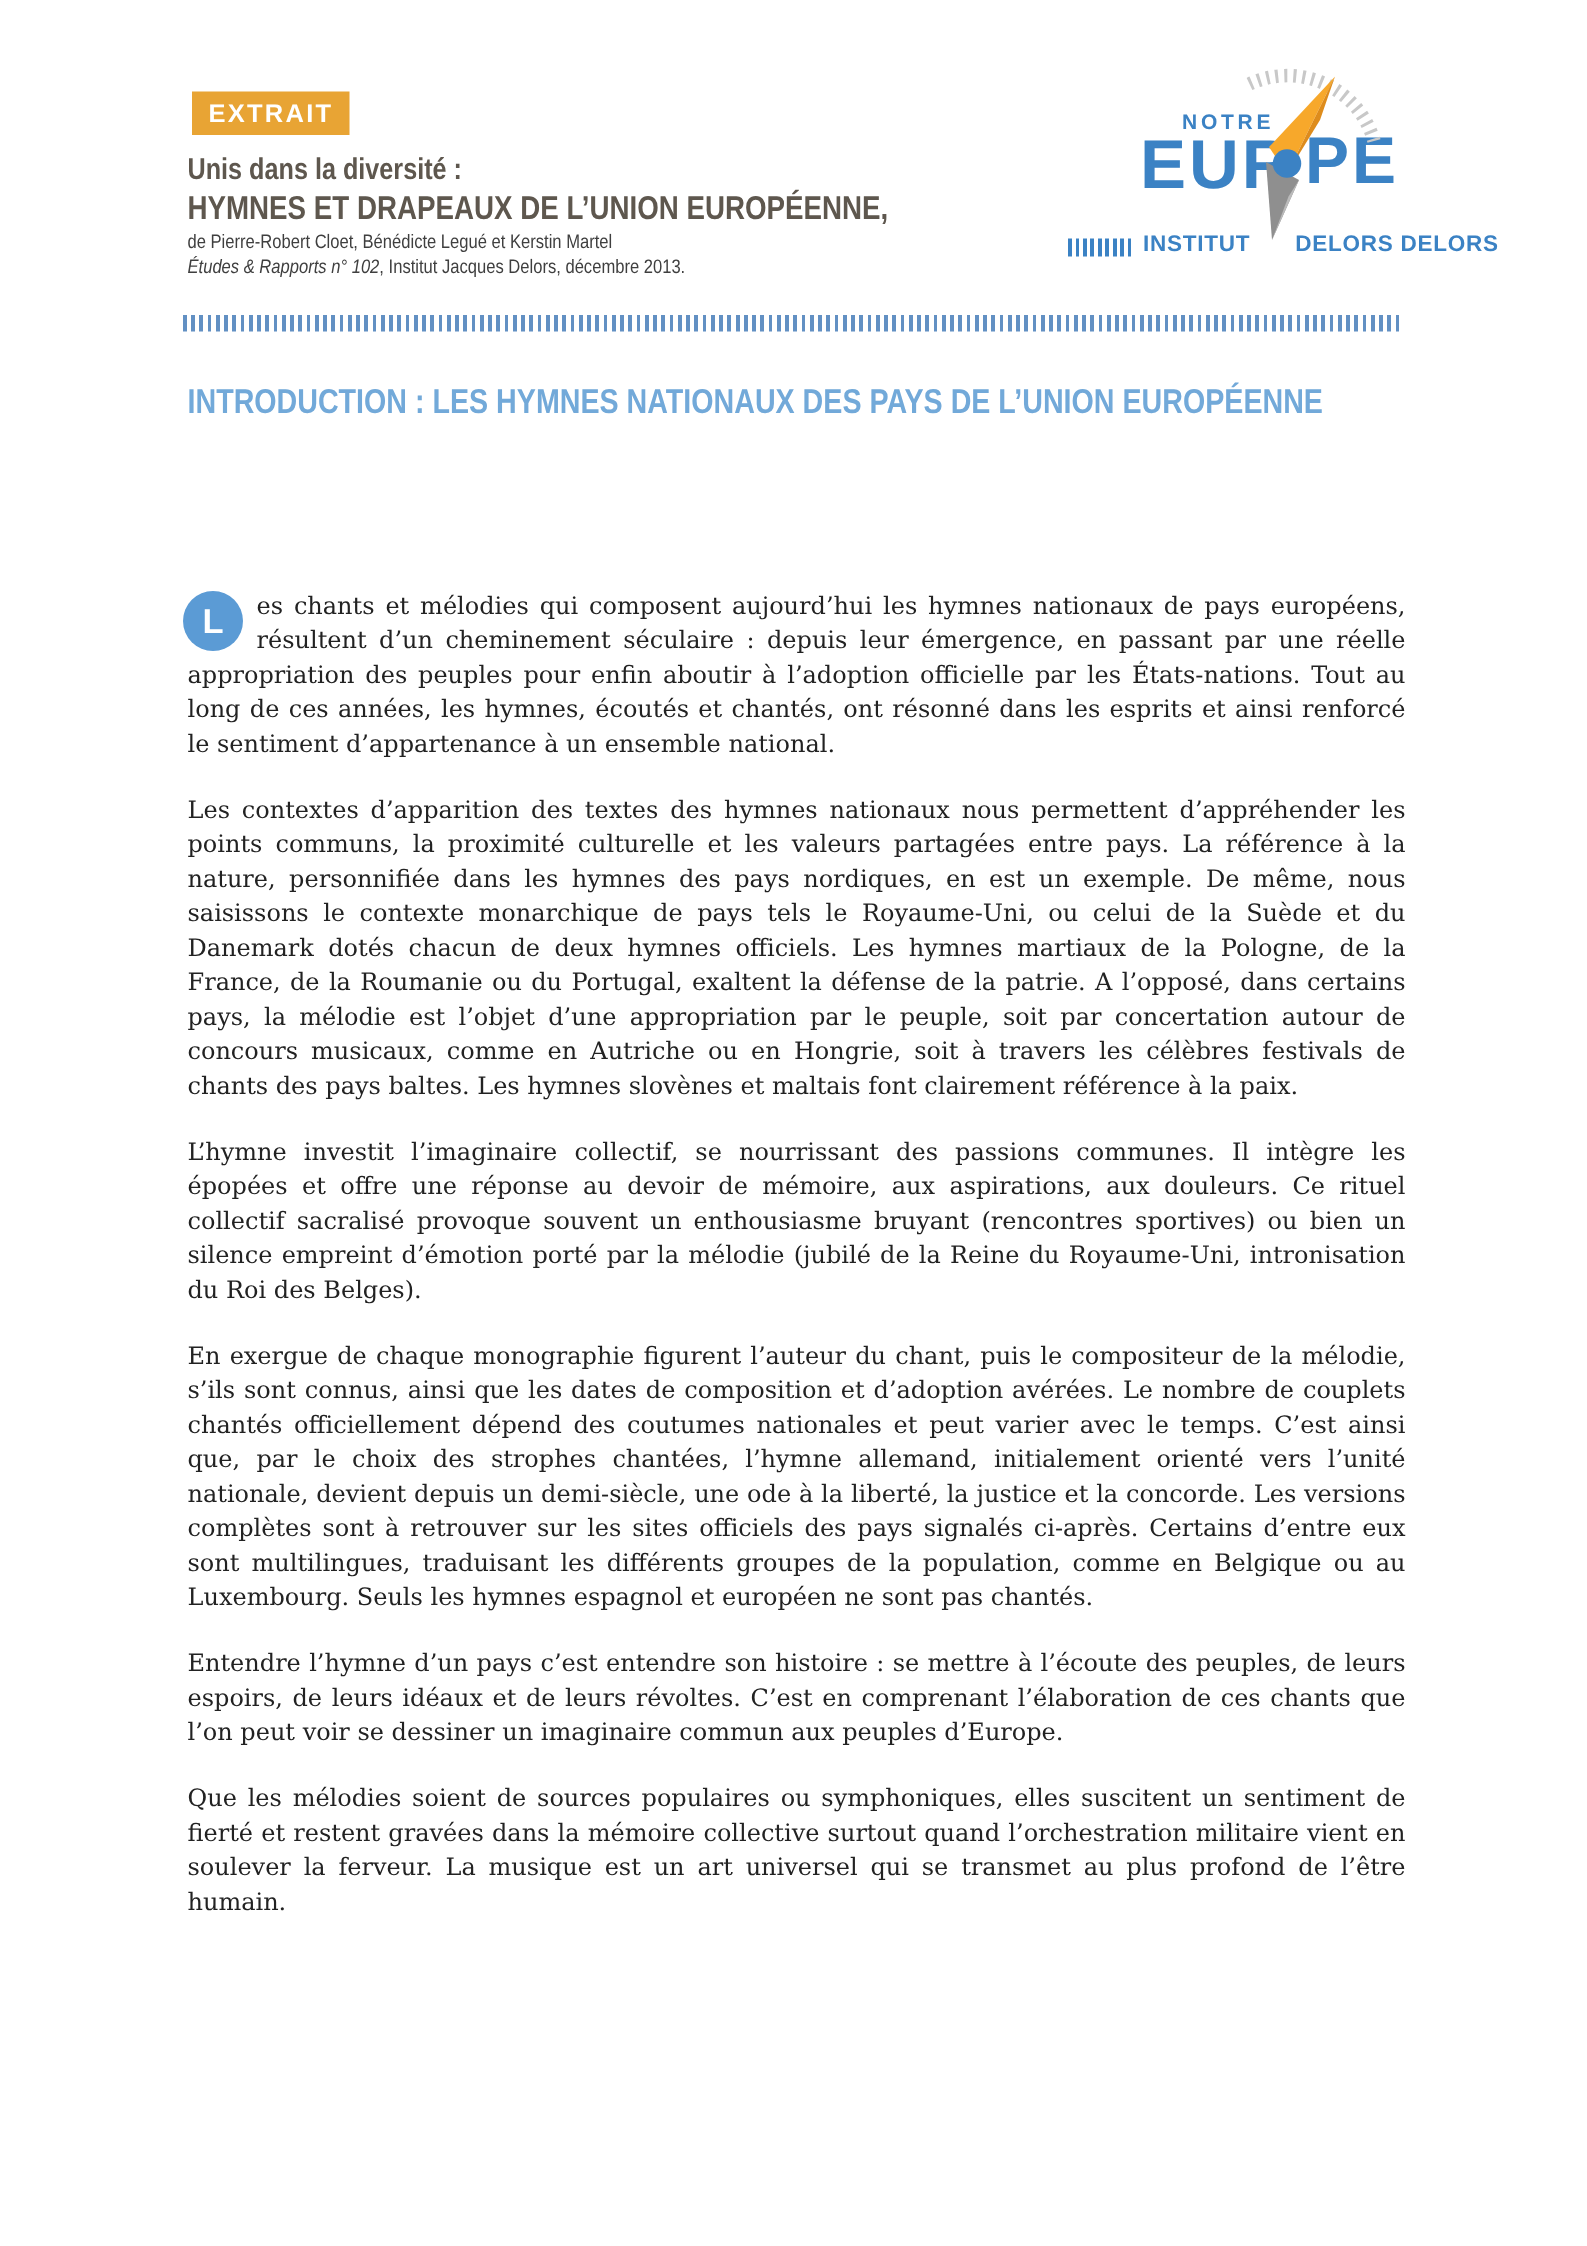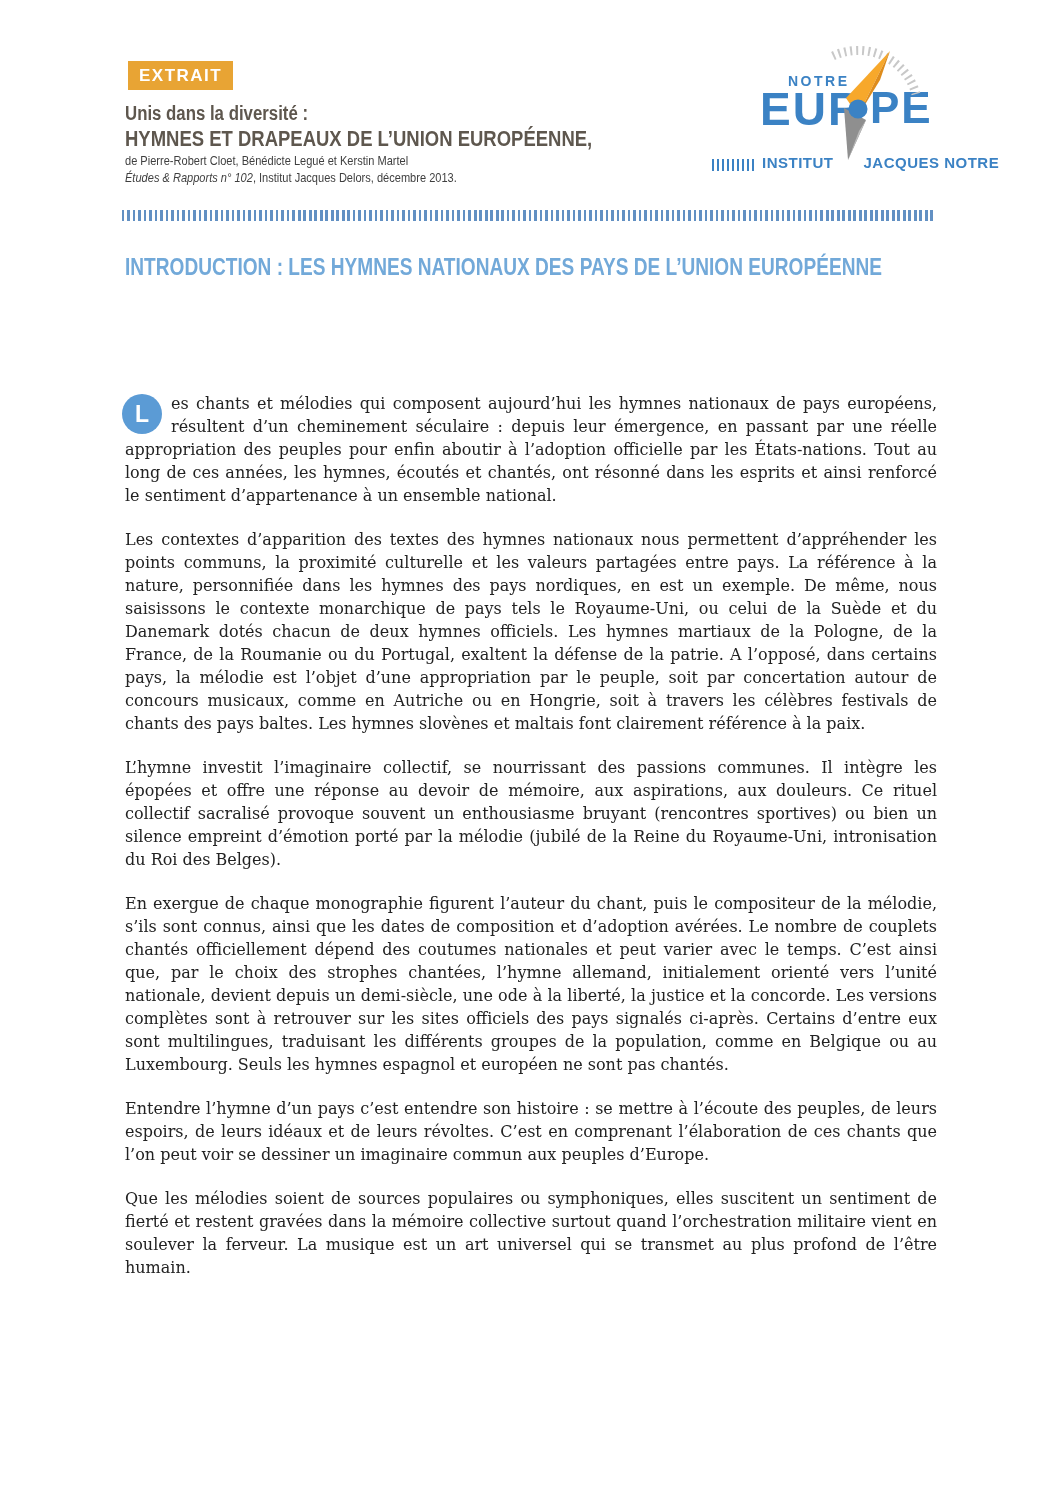--- a/index.html
+++ b/index.html
@@ -113,21 +113,21 @@
   <div class="metaline"><span class="it">Études &amp; Rapports n° 102</span><span>, Institut Jacques Delors, décembre 2013.</span></div>
 
   <div class="logo">
     <span class="notre">NOTRE</span>
     <span class="eur">EUR</span>
     <span class="pe">PE</span>
     <div class="bottomrow">
       <div class="tickbars"></div>
       <span class="inst">INSTITUT</span>
       <div class="spacer"></div>
-      <span class="inst">JACQUES NOTRE</span>
+      <span class="inst">DELORS DELORS</span>
     </div>
     <svg class="needle-svg" width="305" height="135" viewBox="0 0 305 135">
       <path d="M 121 16 A 60 60 0 0 1 204 54" fill="none" stroke="#C8C8C8" stroke-width="9" stroke-dasharray="2 4"></path>
       <polygon points="178,11 134,58 146,76" fill="var(--needle-orange)"></polygon>
       <polygon points="178,11 146,76 168,40" fill="var(--needle-orange-dark)"></polygon>
       <polygon points="132,68 154,80 136,120" fill="var(--needle-gray)"></polygon>
       <polygon points="154,80 136,120 147,91" fill="#BBBBBB"></polygon>
       <circle cx="146" cy="69" r="9.5" fill="var(--logo-blue)"></circle>
     </svg>
   </div>

